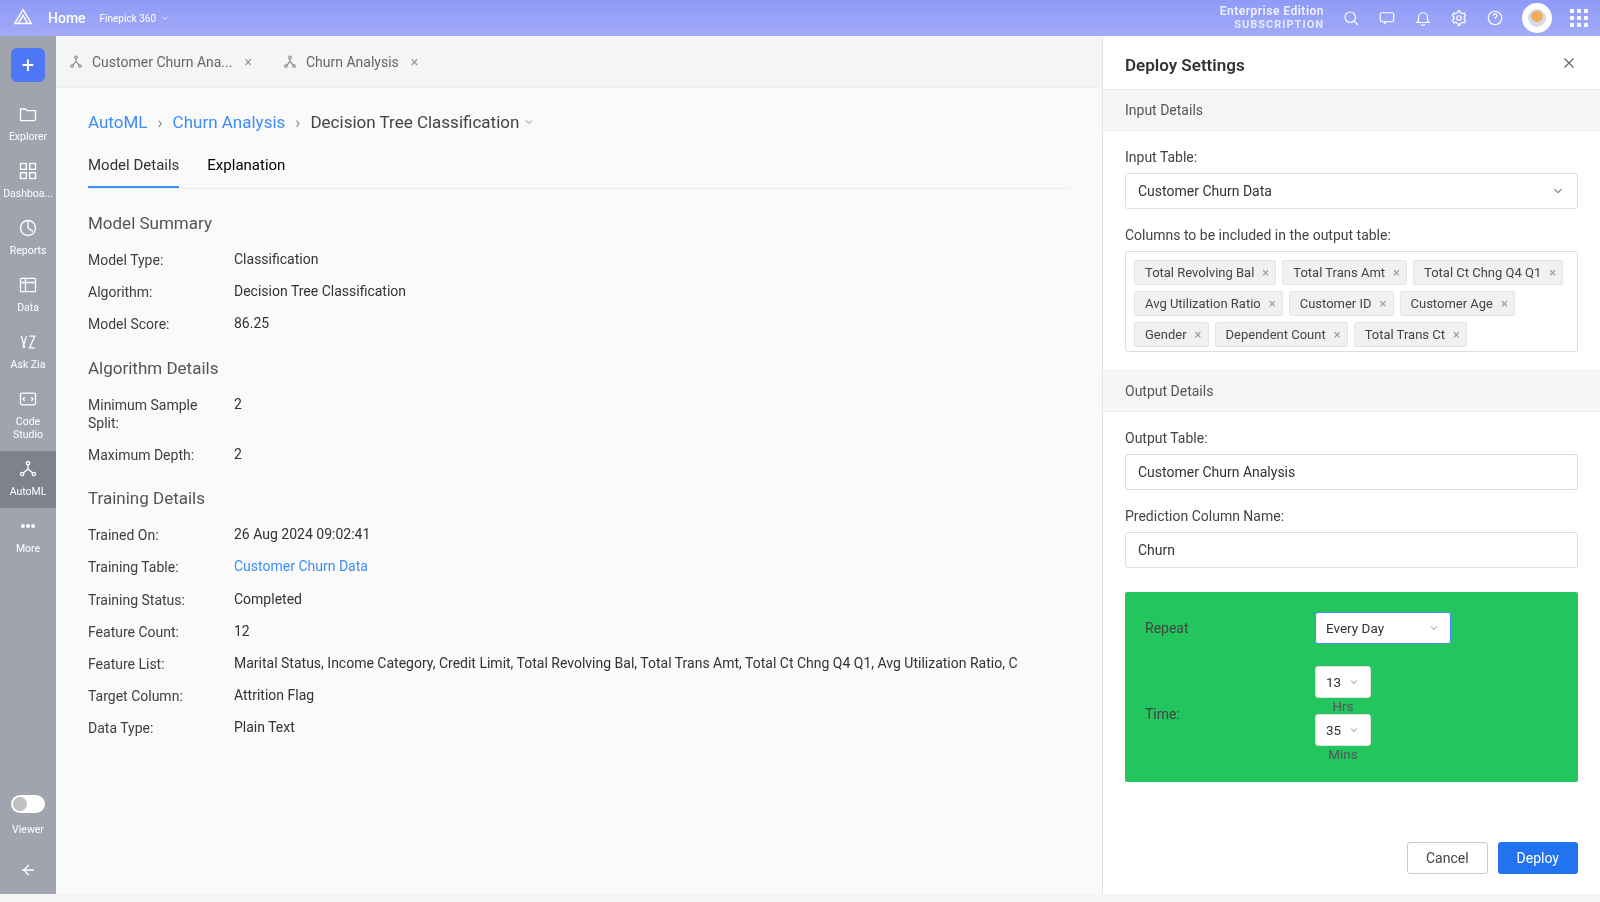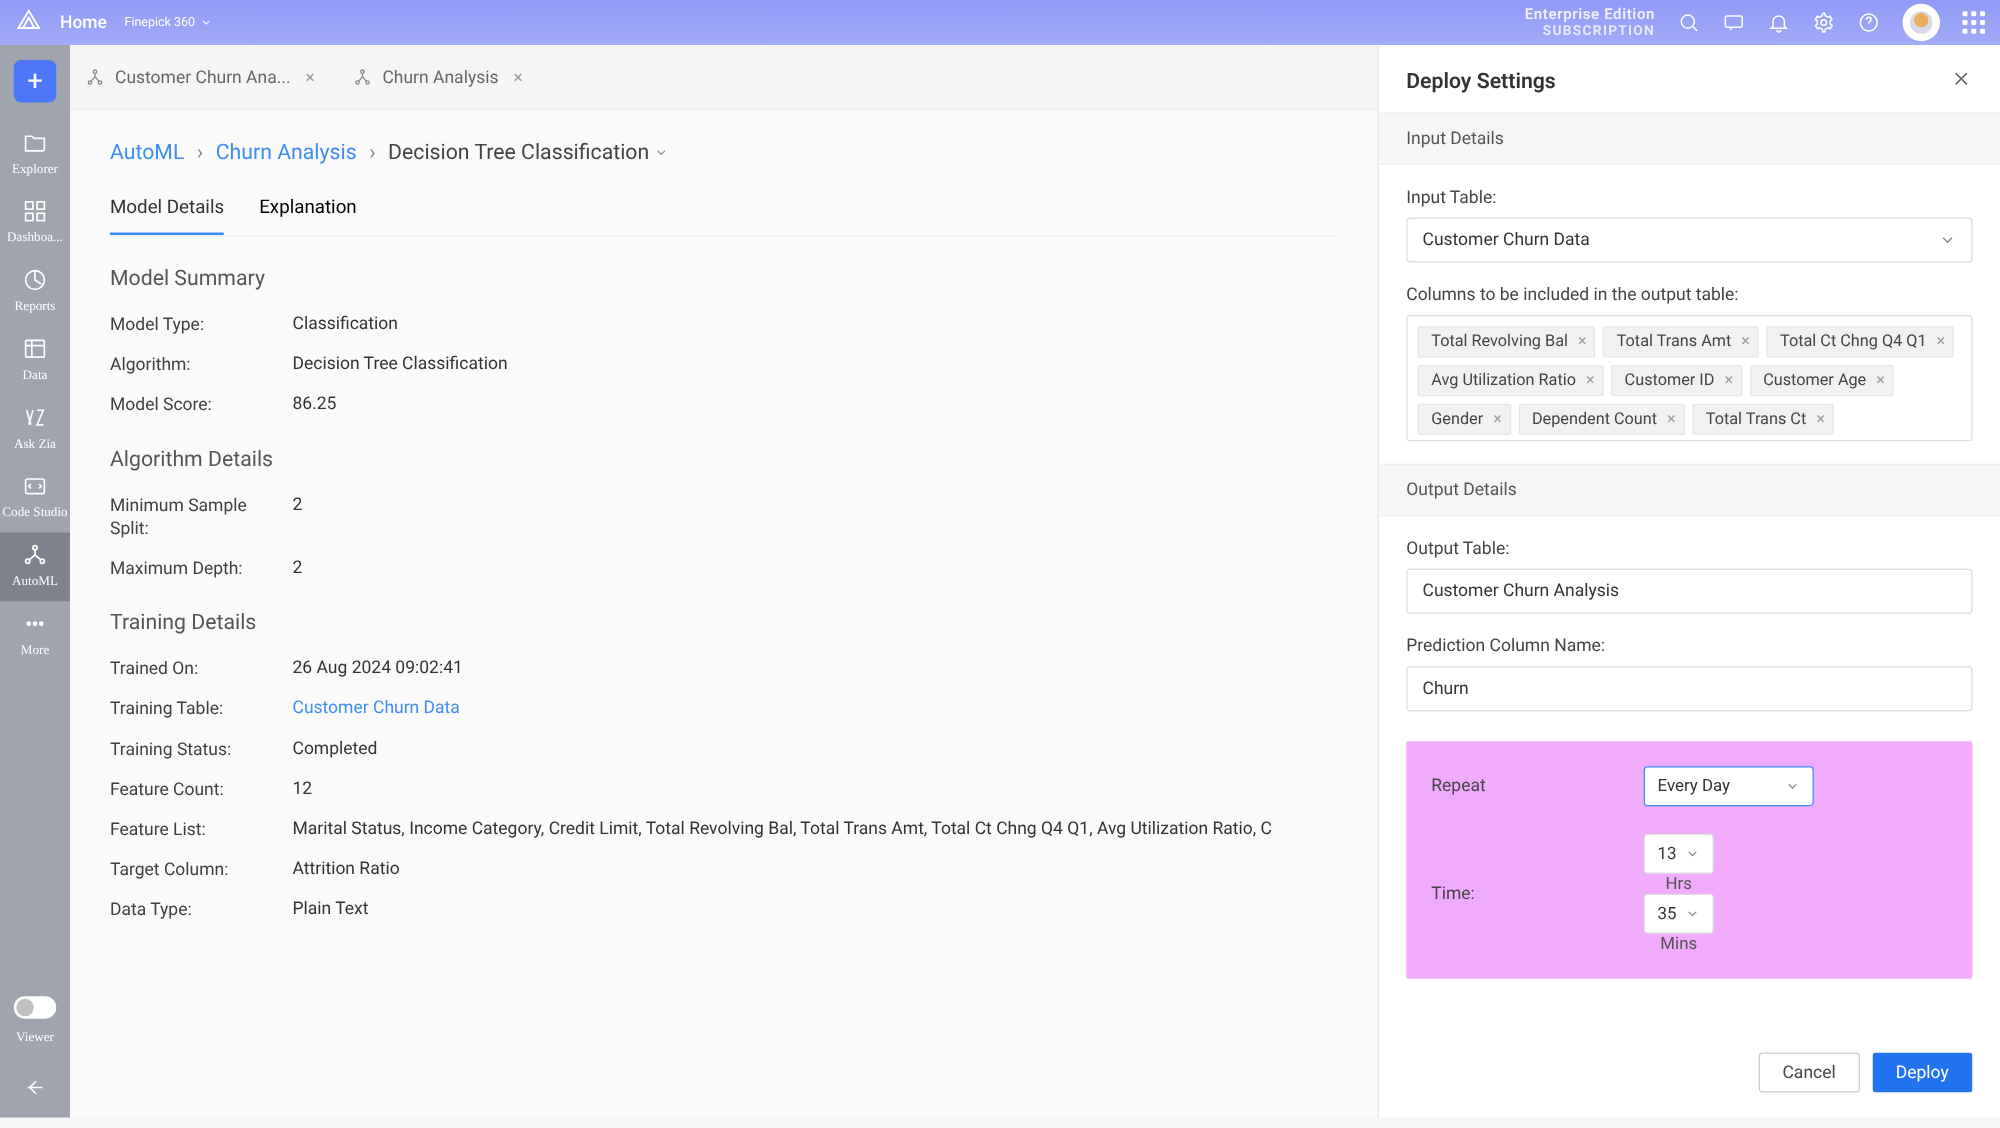--- a/index.html
+++ b/index.html
@@ -23,21 +23,21 @@
 .apps-grid { width:18px; height:18px; display:grid; grid-template-columns:repeat(3,4px); grid-template-rows:repeat(3,4px); gap:3px; cursor:pointer; }
 .apps-grid span { background:#fff; border-radius:1px; }
 
 
 .layout { display:flex; height:calc(100% - 44px); }
 .sidebar { width:56px; background:#9fa4af; display:flex; flex-direction:column; align-items:center; padding-top:12px; flex-shrink:0; }
 .side-add { width:34px; height:34px; border-radius:6px; background:#4d77f6; color:#fff; display:flex; align-items:center; justify-content:center; font-size:22px; cursor:pointer; margin-bottom:14px; }
 .side-item { width:100%; padding:8px 0 10px; display:flex; flex-direction:column; align-items:center; gap:6px; color:#fff; cursor:pointer; font-size:11px; }
 .side-item.active { background:#7d828c; }
 .side-item svg { width:20px; height:20px; stroke:#fff; fill:none; stroke-width:1.6; }
-.side-item span { font-size:10.5px;font-family:Liberation Serif, serif; }
+.side-item span { font-size:10.5px; }
 .side-spacer { flex:1; }
 .side-toggle { width:34px; height:18px; border-radius:10px; background:#fff; position:relative; margin-bottom:4px; }
 .side-toggle::after { content:""; position:absolute; left:2px; top:2px; width:14px; height:14px; border-radius:50%; background:#c0c0c0; }
 .collapse-icon { padding:14px 0; }
 
 
 .main { flex:1; display:flex; flex-direction:column; overflow:hidden; background:#fafafa; }
 .tabbar { height:52px; background:#f5f5f5; display:flex; align-items:center; padding:0 12px; gap:30px; border-bottom:1px solid #eee; }
 .tab { display:flex; align-items:center; gap:8px; color:#666; font-size:14px; cursor:pointer; }
 .tab svg { width:16px; height:16px; stroke:#888; fill:none; stroke-width:1.6; }
@@ -70,21 +70,21 @@
 .panel-body { padding:18px 22px; }
 .field-label { font-size:14px; color:#444; margin-bottom:8px; }
 .select-box { border:1px solid #ddd; border-radius:3px; padding:9px 12px; display:flex; align-items:center; justify-content:space-between; font-size:14px; color:#333; cursor:pointer; }
 .select-box svg { width:14px; height:14px; stroke:#888; fill:none; stroke-width:2; }
 .chips-box { border:1px solid #ddd; border-radius:3px; padding:8px 8px 4px; display:flex; flex-wrap:wrap; gap:6px; }
 .chip { background:#f1f1f1; border:0.5px solid #e5e5e5; border-radius:2px; padding:4px 6px 4px 10px; font-size:13px; color:#444; display:flex; align-items:center; gap:8px; }
 .chip-x { color:#999; cursor:pointer; font-size:13px; }
 .input-box { width:100%; border:1px solid #ddd; border-radius:3px; padding:9px 12px; font-size:14px; color:#333; }
 .field-gap { height:18px; }
 
-.schedule-box { background:#f0abfc; margin:6px 22px 0; padding:20px 20px; border-radius:2px; }
+.schedule-box { background:#22c55e; margin:6px 22px 0; padding:20px 20px; border-radius:2px; }
 .sched-row { display:flex; align-items:center; margin-bottom:22px; }
 .sched-row:last-child { margin-bottom:0; }
 .sched-label { flex:0 0 170px; font-size:14px; color:#444; }
 .sched-select { border:1px solid #3d8df5; border-radius:3px; padding:7px 10px; background:#fff; display:flex; align-items:center; justify-content:space-between; font-size:13.5px; color:#333; width:136px; cursor:pointer; }
 .sched-select.small { border-color:#ddd; width:56px; }
 .sched-select svg { width:12px; height:12px; stroke:#888; fill:none; stroke-width:2; }
 .sched-unit { font-size:13.5px; color:#555; margin:0 8px; }
 .sched-time { display:flex; align-items:center;flex-direction:column; }
 
 .panel-footer { margin-top:auto; padding:16px 22px 20px; display:flex; justify-content:flex-end; gap:10px; align-items:center; }
@@ -320,21 +320,21 @@
       <div class="kv-row">
           <div class="kv-label">Feature Count:</div>
           <div class="kv-value">12</div>
         </div>
       <div class="kv-row">
           <div class="kv-label">Feature List:</div>
           <div class="kv-value" style="white-space:nowrap; overflow:hidden;">Marital Status, Income Category, Credit Limit, Total Revolving Bal, Total Trans Amt, Total Ct Chng Q4 Q1, Avg Utilization Ratio, C</div>
         </div>
       <div class="kv-row">
           <div class="kv-label">Target Column:</div>
-          <div class="kv-value">Attrition Ratio</div>
+          <div class="kv-value">Attrition Flag</div>
         </div>
       <div class="kv-row">
           <div class="kv-label">Data Type:</div>
           <div class="kv-value">Plain Text</div>
         </div>
     </div>
   </div>
 
   <div class="panel">
     <div class="panel-header">

